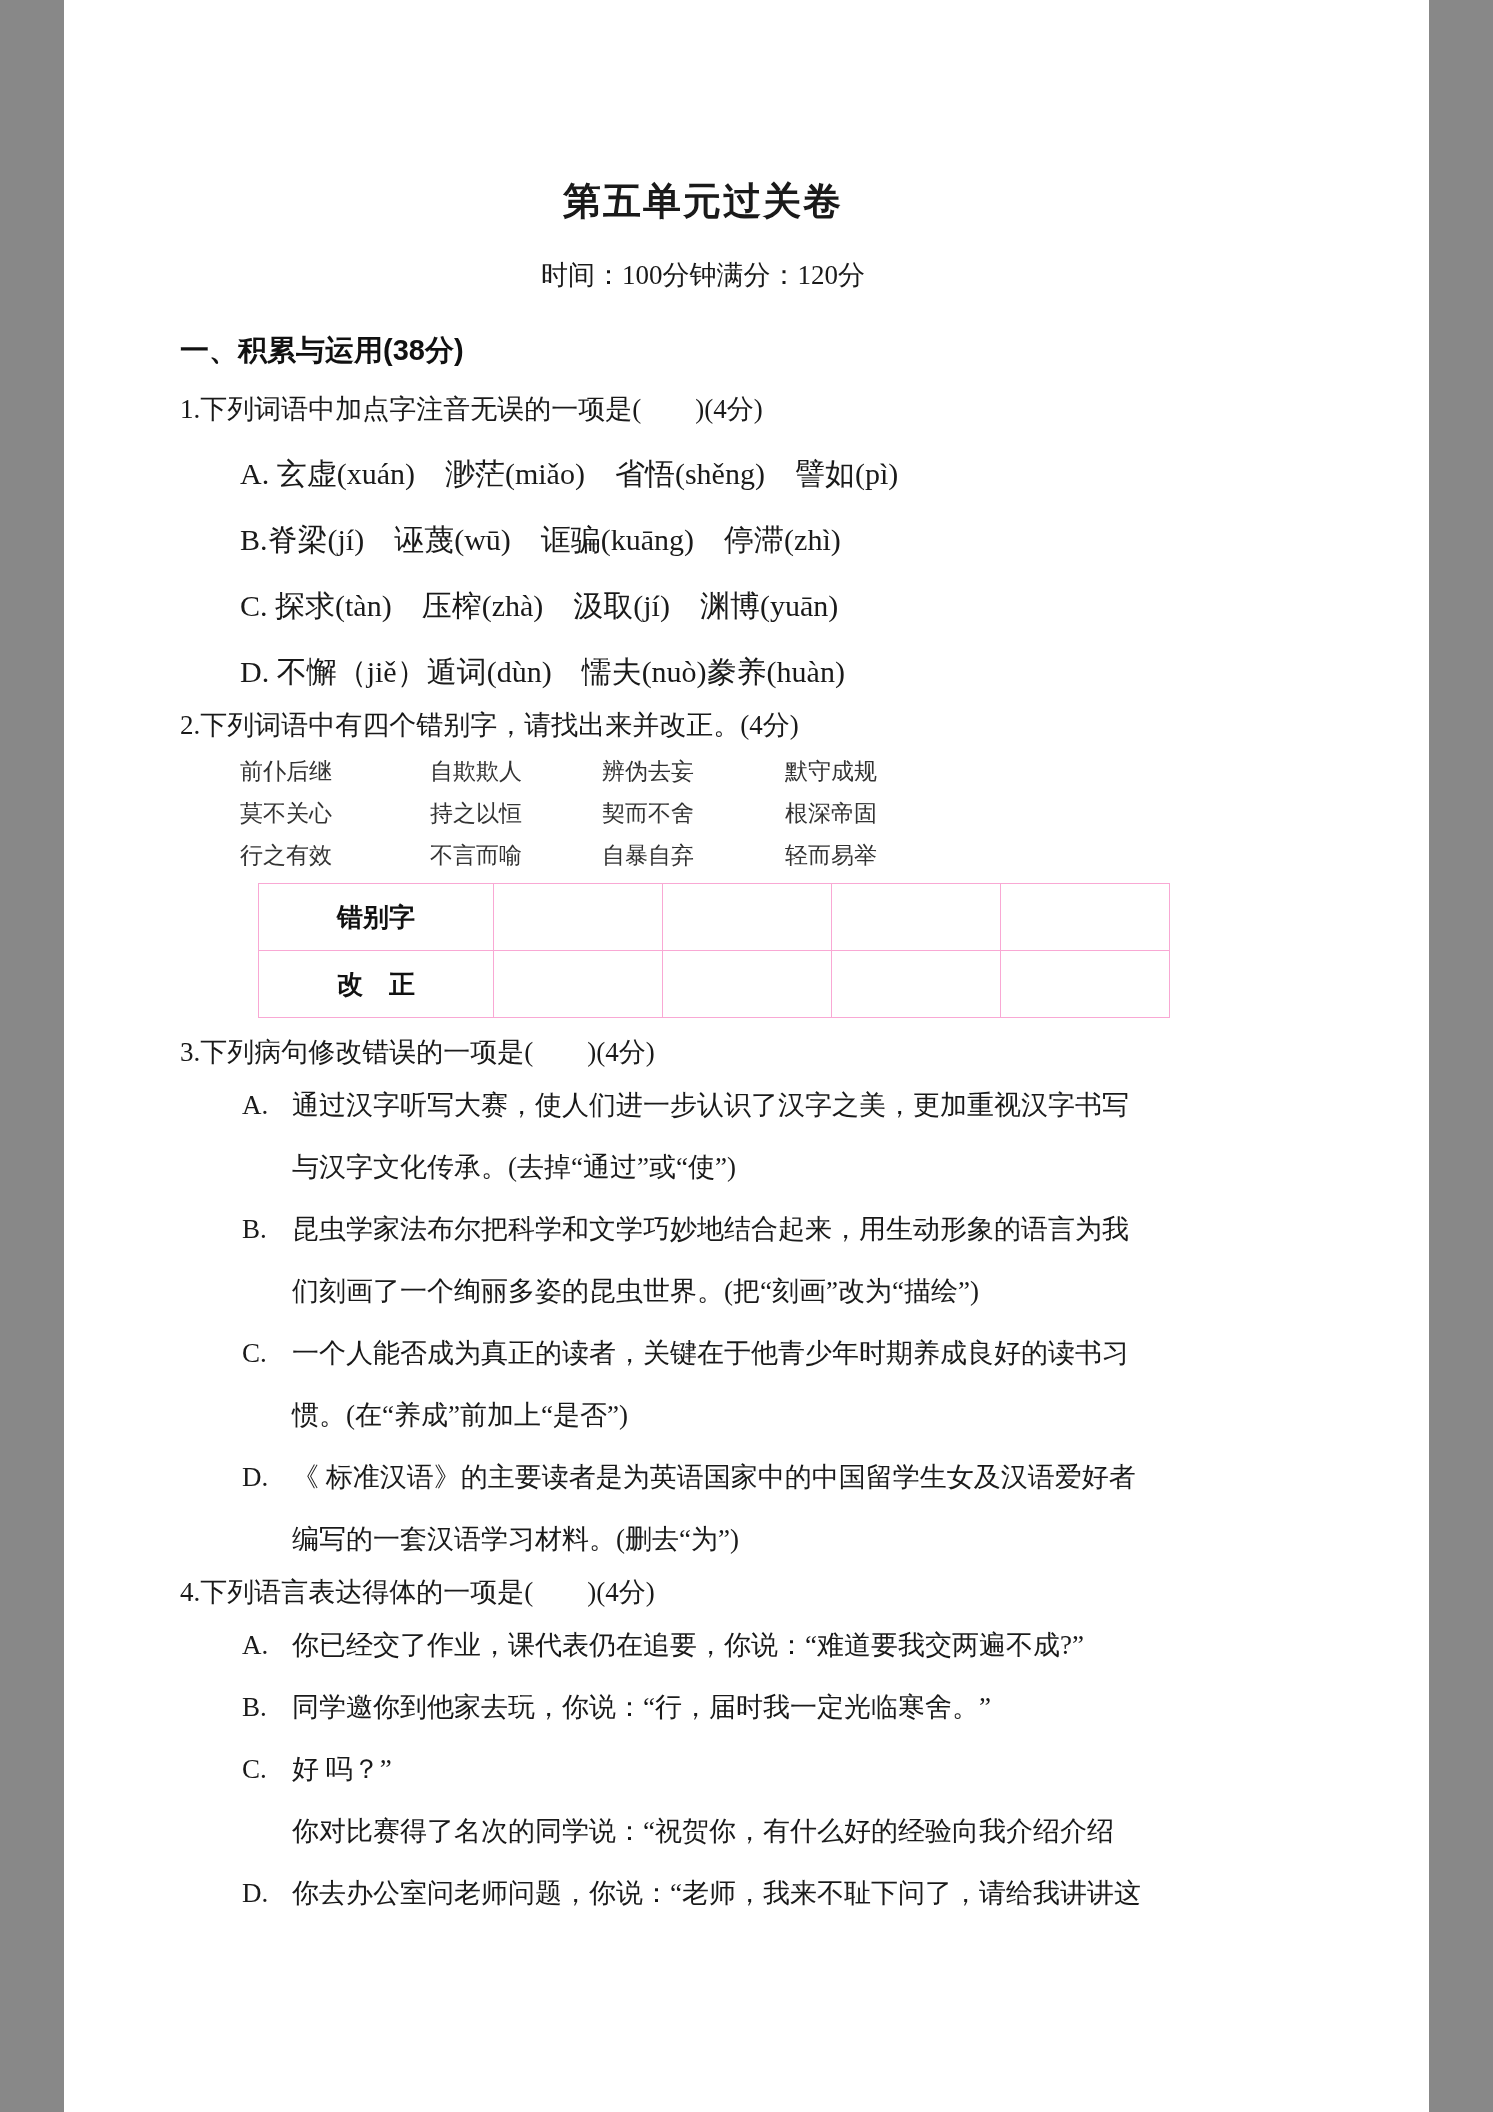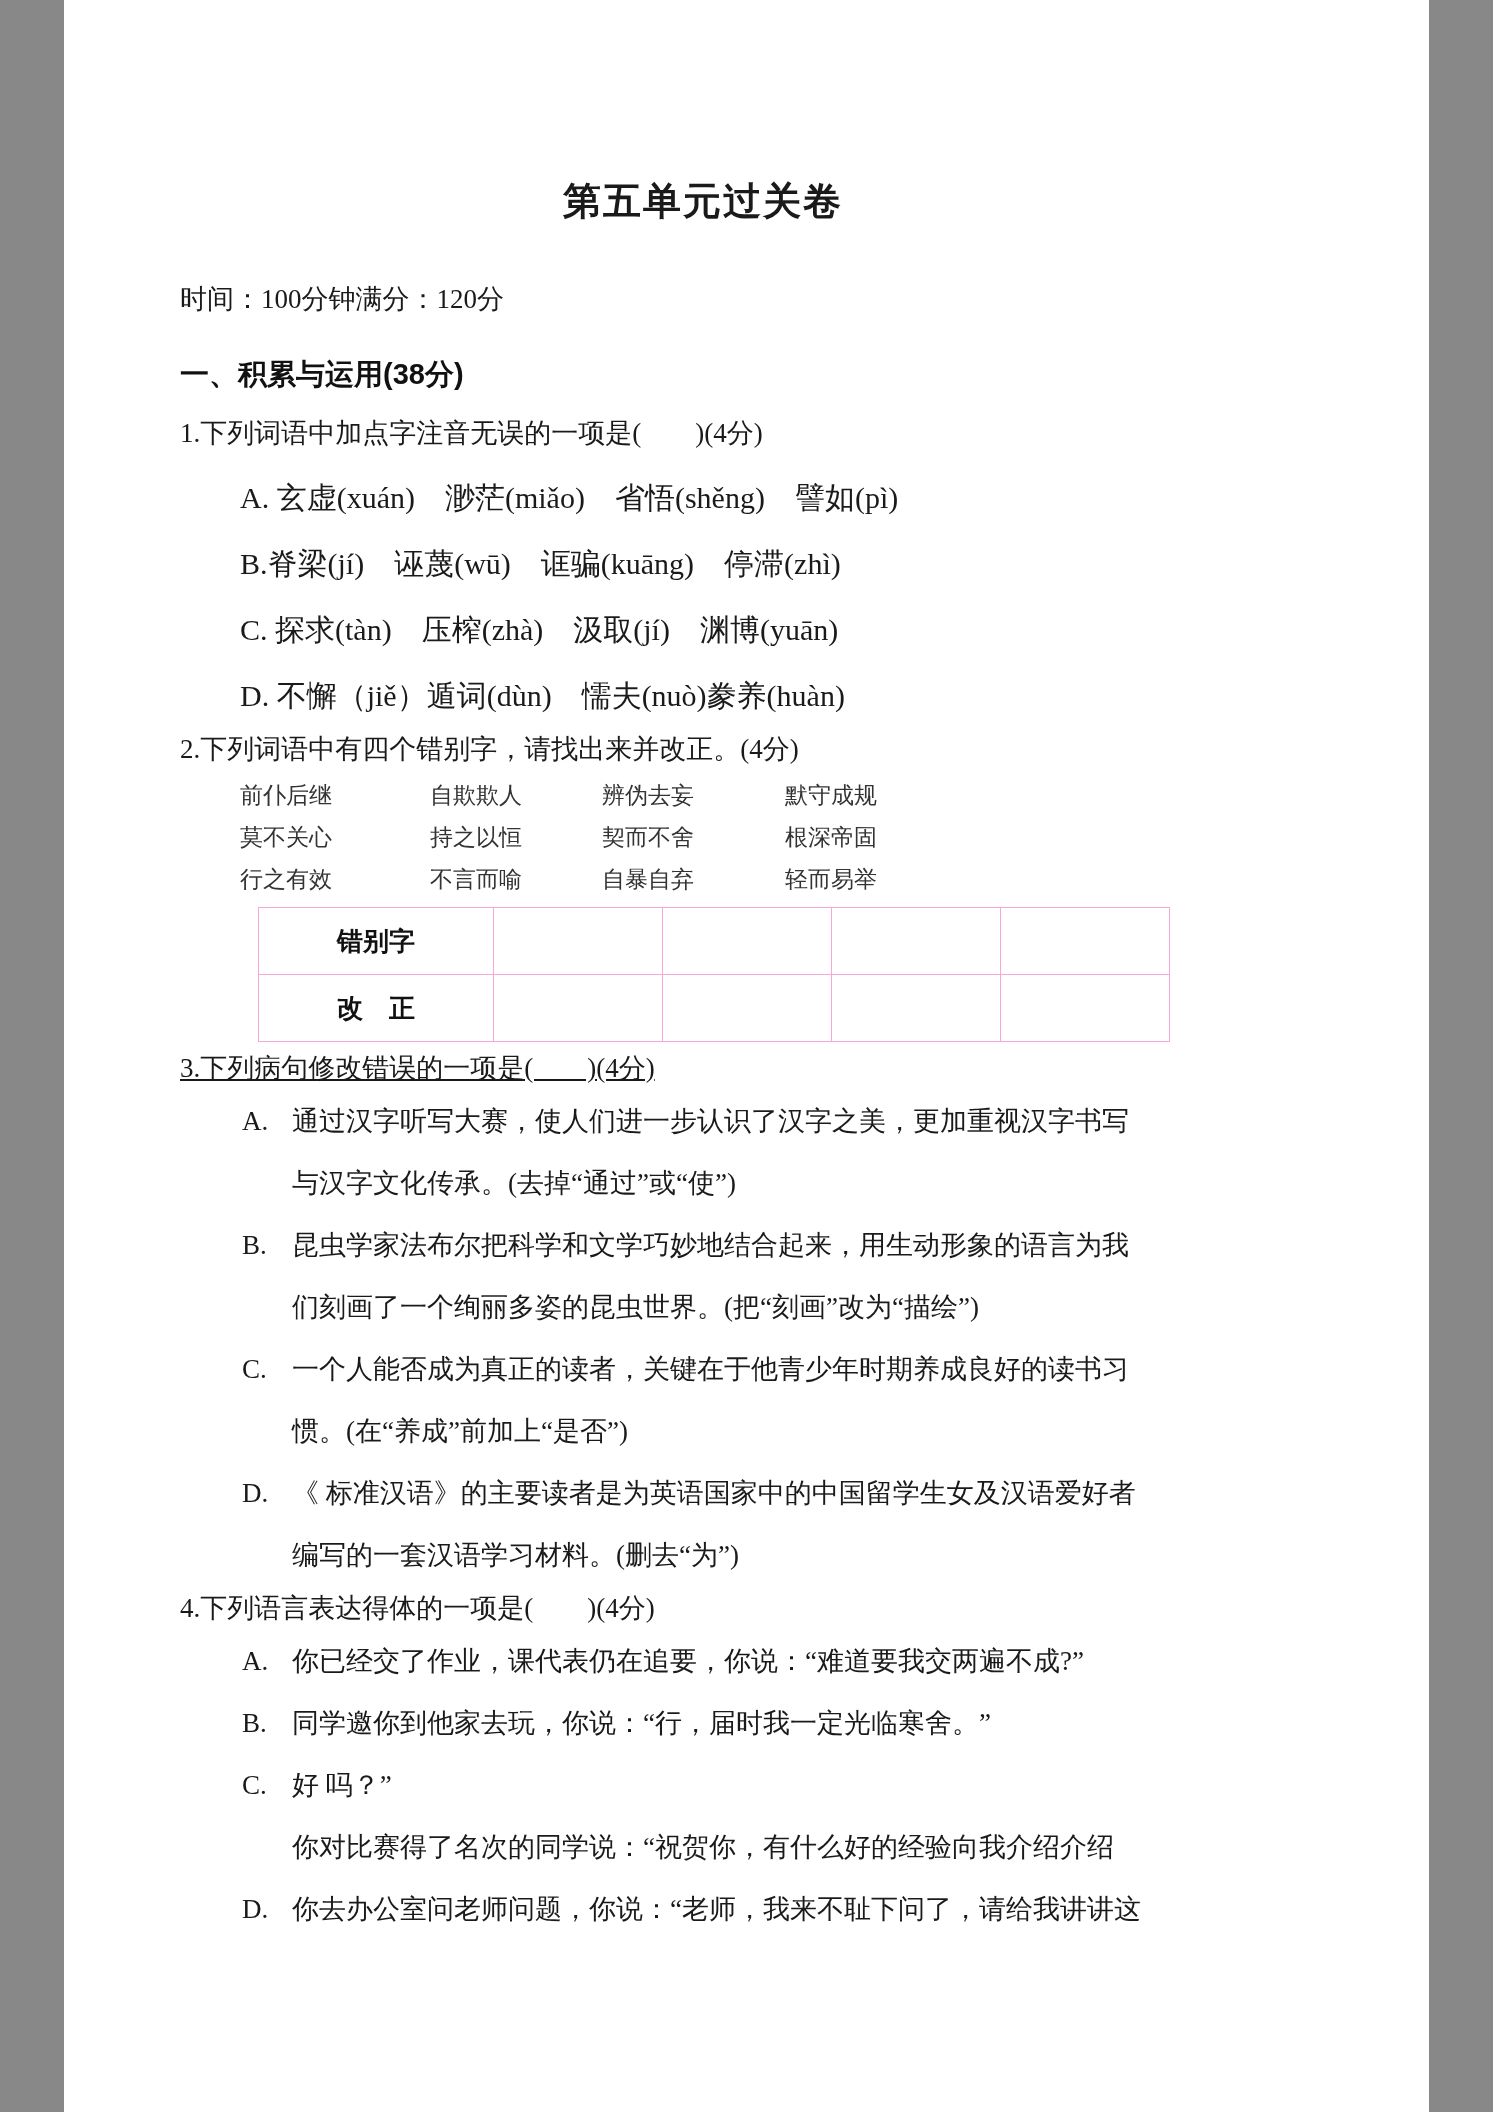--- a/index.html
+++ b/index.html
@@ -16,22 +16,22 @@
   }
   .title{
     margin:0;
     text-align:center;
     font-size:38px;
     line-height:52px;
     font-weight:bold;
     letter-spacing:2px;
   }
   .meta{
-    margin-top:56px;
-    text-align:left;
+    margin-top:32px;
+    text-align:center;
     font-size:27px;
     line-height:32px;
   }
   .section-heading{
     margin-top:42px;
     font-family:"Liberation Sans","DejaVu Sans",sans-serif;
     font-weight:bold;
     font-size:29px;
     line-height:34px;
     color:#111;
@@ -69,21 +69,21 @@
   }
   .answer-table td.lbl{
     width:234px;
     text-align:center;
     font-family:"Liberation Sans","DejaVu Sans",sans-serif;
     font-weight:bold;
     font-size:26px;
     color:#111;
   }
   .answer-table td.blank{width:168px;}
-  .q3-stem{margin-top:8px;text-decoration:underline;}
+  .q3-stem{margin-top:16px;}
   .q4-stem{margin-top:4px;}
   .options{margin-left:62px;margin-top:4px;}
   .option{
     display:flex;
     align-items:flex-start;
     font-size:27px;
     line-height:62px;
   }
   .option .opt-label{
     flex:0 0 50px;

